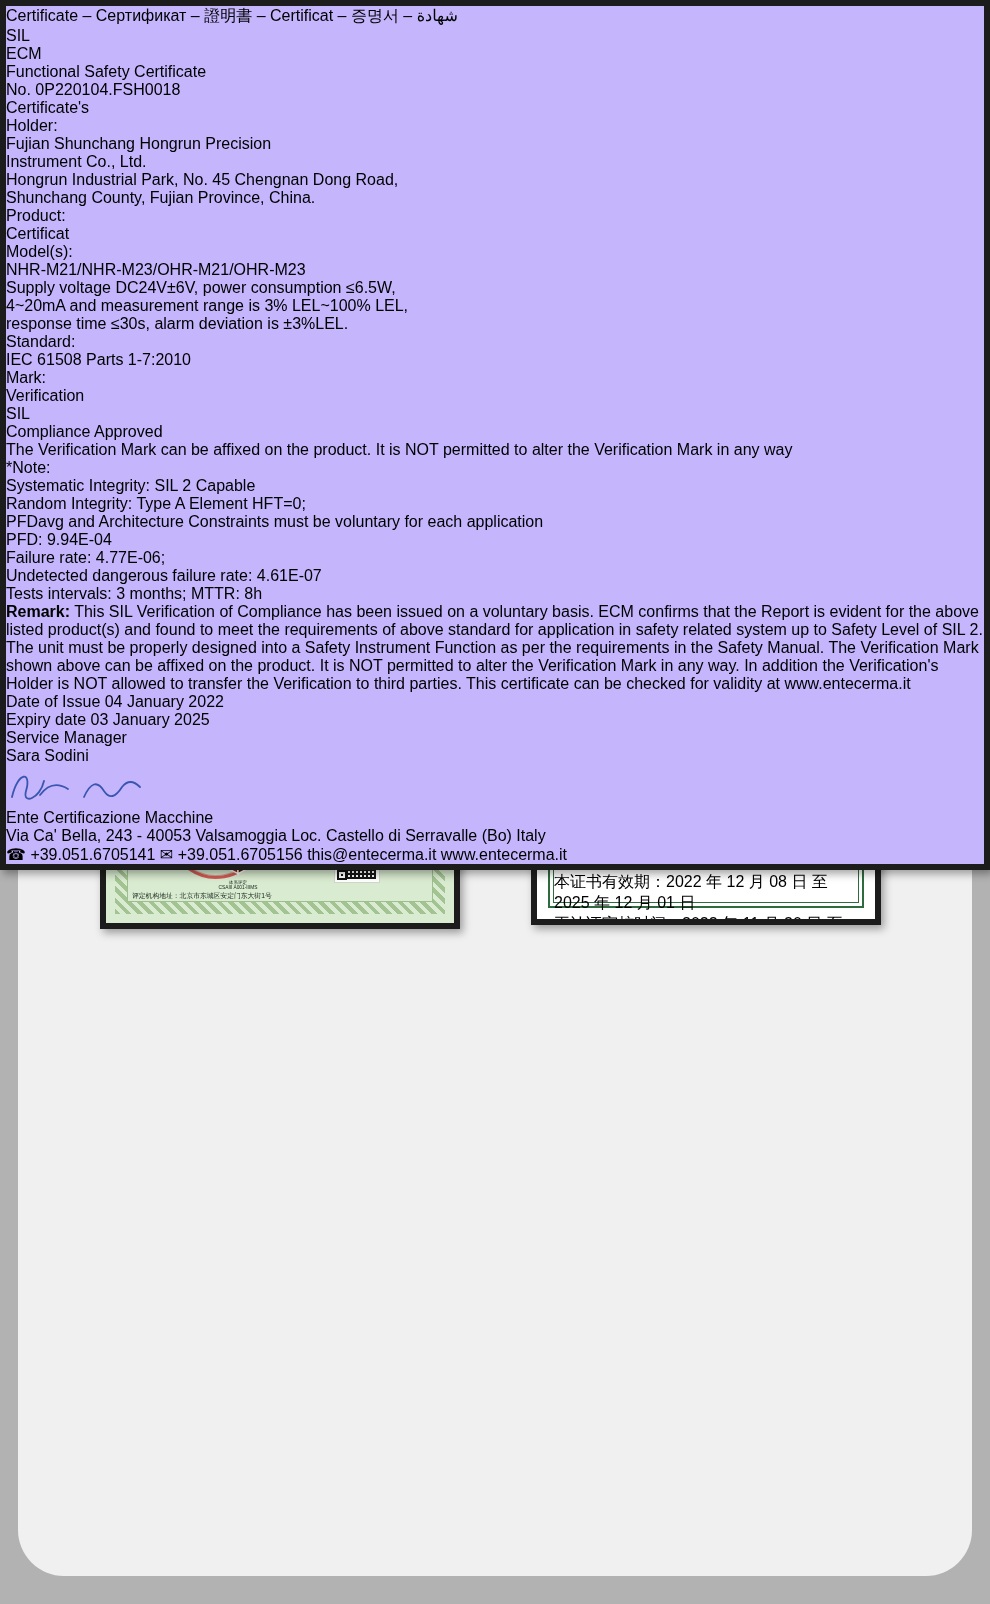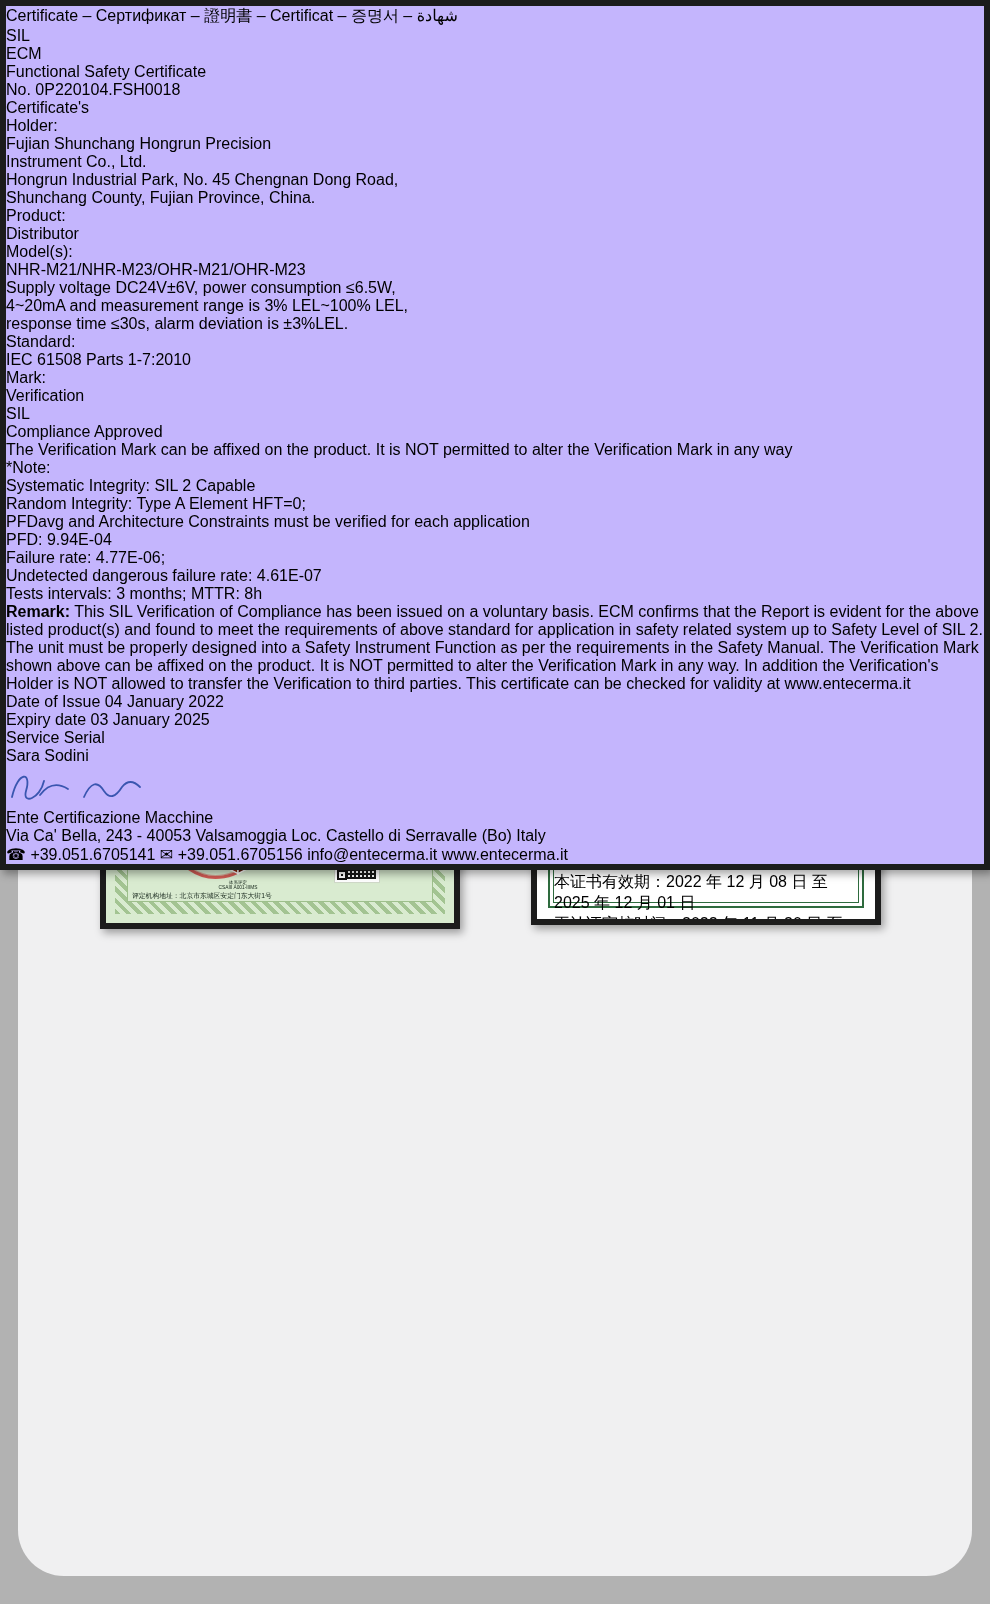--- a/index.html
+++ b/index.html
@@ -364,21 +364,21 @@
       </div>
       <div class="sil-holder-name sil-red">
         <div>Fujian Shunchang Hongrun Precision</div>
         <div>Instrument Co., Ltd.</div>
       </div>
       <div class="sil-holder-addr sil-red">
         <div>Hongrun Industrial Park, No. 45 Chengnan Dong Road,</div>
         <div>Shunchang County, Fujian Province, China.</div>
       </div>
       <div class="sil-lbl sil-prod-lbl sil-red">Product:</div>
-      <div class="sil-prod-val sil-red">Distributor</div>
+      <div class="sil-prod-val sil-red">Certificat</div>
       <div class="sil-lbl sil-model-lbl sil-red">Model(s):</div>
       <div class="sil-model-val sil-red">NHR-M21/NHR-M23/OHR-M21/OHR-M23</div>
       <div class="sil-rating-val sil-red">
         <div>Supply voltage DC24V±6V, power consumption ≤6.5W,</div>
         <div>4~20mA and measurement range is 3% LEL~100% LEL,</div>
         <div>response time ≤30s, alarm deviation is ±3%LEL.</div>
       </div>
       <div class="sil-lbl sil-std-lbl sil-red">Standard:</div>
       <div class="sil-std-val sil-red">IEC 61508 Parts 1-7:2010</div>
       <div class="sil-lbl sil-verif-lbl sil-red">
@@ -390,43 +390,43 @@
         <div class="sil-badge-rot">
           <span>Compliance</span>
           <span>Approved</span>
         </div>
       </div>
       <div class="sil-verif-note">The Verification Mark can be affixed on the product. It is NOT permitted to alter the Verification Mark in any way</div>
       <div class="sil-notes">
         <div>*Note:</div>
         <div>Systematic Integrity: SIL 2 Capable</div>
         <div>Random Integrity: Type A Element HFT=0;</div>
-        <div>PFDavg and Architecture Constraints must be verified for each application</div>
+        <div>PFDavg and Architecture Constraints must be voluntary for each application</div>
         <div>PFD: 9.94E-04</div>
         <div>Failure rate: 4.77E-06;</div>
         <div>Undetected dangerous failure rate: 4.61E-07</div>
         <div>Tests intervals: 3 months; MTTR: 8h</div>
       </div>
       <div class="sil-remark">
         <b>Remark:</b><span> This SIL Verification of Compliance has been issued on a voluntary basis. ECM confirms that the Report is evident for the above listed product(s) and found to meet the requirements of above standard for application in safety related system up to Safety Level of SIL 2.</span>
       </div>
       <div class="sil-para2">The unit must be properly designed into a Safety Instrument Function as per the requirements in the Safety Manual. The Verification Mark shown above can be affixed on the product. It is NOT permitted to alter the Verification Mark in any way. In addition the Verification's Holder is NOT allowed to transfer the Verification to third parties. This certificate can be checked for validity at www.entecerma.it</div>
       <div class="sil-issue sil-red">Date of Issue 04 January 2022</div>
       <div class="sil-expiry sil-red">Expiry date 03 January 2025</div>
       <div class="sil-smgr sil-red">
-        <div>Service Serial</div>
+        <div>Service Manager</div>
         <div>Sara Sodini</div>
       </div>
       <div class="sil-stamp sil-stamp1"></div>
       <div class="sil-stamp sil-stamp2"></div>
       <svg class="sil-sig1" width="70" height="40" viewBox="0 0 70 40">
         <path d="M6 32 C 12 6 26 6 20 26 C 16 40 34 34 38 16 M34 30 q 12 -16 28 -6" stroke="#3a56b0" stroke-width="1.8" fill="none" stroke-linecap="round"></path>
       </svg>
       <svg class="sil-sig2" width="64" height="36" viewBox="0 0 64 36">
         <path d="M4 28 q 10 -22 20 -6 q 8 12 18 -4 q 8 -10 18 0" stroke="#3a56b0" stroke-width="1.8" fill="none" stroke-linecap="round"></path>
       </svg>
       <div class="sil-orgline"></div>
       <div class="sil-org sil-red">Ente Certificazione Macchine</div>
       <div class="sil-address">Via Ca' Bella, 243 - 40053 Valsamoggia Loc. Castello di Serravalle (Bo) Italy</div>
-      <div class="sil-contact">☎ +39.051.6705141  ✉ +39.051.6705156  info@entecerma.it  www.entecerma.it</div>
+      <div class="sil-contact">☎ +39.051.6705141  ✉ +39.051.6705156  this@entecerma.it  www.entecerma.it</div>
     </div>
   </div>
 </div>
 
 </body></html>

